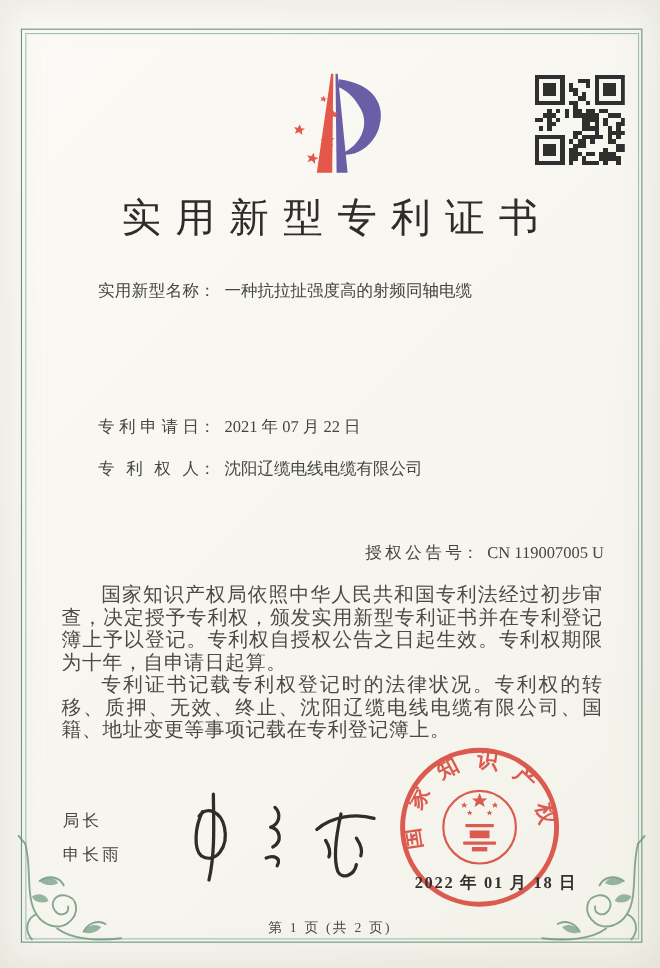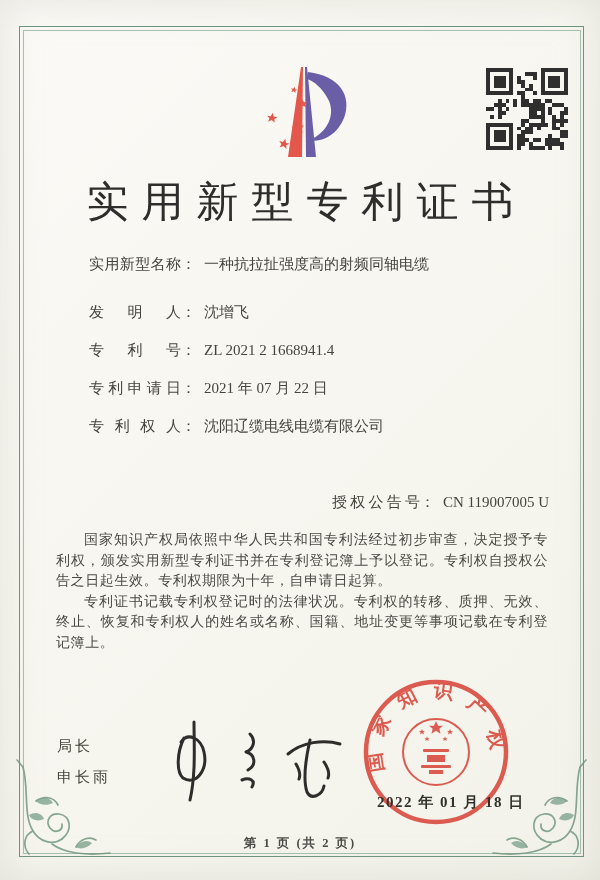--- a/index.html
+++ b/index.html
@@ -22,21 +22,21 @@
   .corner-flourish.right{right:11px;transform:scaleX(-1);}
   
   .cert-number{
     position:absolute;left:38px;top:70px;
     font-size:15px;letter-spacing:3px;color:#4a4a48;
   }
   .logo{position:absolute;left:252px;top:60px;width:108px;height:106px;}
   .qr{position:absolute;left:486px;top:68px;width:82px;height:82px;}
   .title{
     position:absolute;left:0;right:0;top:174px;
-    text-align:center;font-size:42px;color:#2e2d2b;
+    text-align:center;font-size:36px;color:#2e2d2b;
     letter-spacing:13px;text-indent:13px;font-weight:500;font-family:Liberation Mono, monospace;
   }
   
   .field-row{position:absolute;left:57px;font-size:15px;color:#45453f;white-space:nowrap;}
   .field-label{
     display:inline-block;width:92px;vertical-align:bottom;
     text-align:justify;text-align-last:justify;margin-left:32px;
   }
   .field-colon{display:inline-block;margin-right:8px;}
   .row-0{top:255px;}
@@ -44,36 +44,36 @@
   .row-2{top:341px;}
   .row-3{top:379px;}
   .row-4{top:417px;}
   .row-5{top:455px;}
   .row-6{top:493px;}
   .grant-no{position:absolute;left:300px;top:493px;font-size:15px;color:#45453f;white-space:nowrap;}
   .grant-no .field-label{width:88px;}
   
   .body-text{
     position:absolute;left:56px;top:530px;width:492px;
-    font-size:14px;line-height:20.5px;color:#4c4a45;
+    font-size:18px;line-height:20.5px;color:#4c4a45;
     text-align:justify;letter-spacing:.6px;
   }
   .body-text p{margin:0;text-indent:2em;}
   
   .signer-title{position:absolute;left:57px;top:737px;font-size:15px;letter-spacing:3px;color:#46463f;}
   .signer-name{position:absolute;left:57px;top:768px;font-size:15px;letter-spacing:3px;color:#46463f;}
   .signature{position:absolute;left:150px;top:716px;width:210px;height:96px;}
   .seal{position:absolute;left:361px;top:677px;width:150px;height:150px;opacity:.92;}
   .seal-date{
     position:absolute;left:377px;top:793px;font-size:15px;font-weight:bold;
     letter-spacing:1.5px;color:#34312d;white-space:nowrap;
   }
   .page-footer{
     position:absolute;left:0;right:0;top:835px;text-align:center;
-    font-size:12.5px;letter-spacing:2px;color:#4a4a46;font-weight:bold;
+    font-size:12.5px;letter-spacing:2px;color:#4a4a46;
   }
 </style>
 </head>
 <body>
 
 <div id="certificate">
 
   <div class="frame">
     <div class="frame-inner"></div>
   </div>
@@ -346,39 +346,33 @@
       <rect x="4" y="20" width="1" height="1" fill="#2f2f2f"></rect>
       <rect x="5" y="20" width="1" height="1" fill="#2f2f2f"></rect>
       <rect x="6" y="20" width="1" height="1" fill="#2f2f2f"></rect>
     </svg>
 
   <div class="title">实用新型专利证书</div>
 
   <div class="field-row row-0">
     <span class="field-label">实用新型名称</span><span class="field-colon">：</span><span>一种抗拉扯强度高的射频同轴电缆</span>
   </div>
-  <div class="field-row row-1">
-    <span class="field-label">发明人</span><span class="field-colon">：</span><span>沈增飞</span>
-  </div>
-  <div class="field-row row-2">
-    <span class="field-label">专利号</span><span class="field-colon">：</span><span>ZL 2021 2 1668941.4</span>
-  </div>
   <div class="field-row row-3">
     <span class="field-label">专利申请日</span><span class="field-colon">：</span><span>2021 年 07 月 22 日</span>
   </div>
   <div class="field-row row-4">
     <span class="field-label">专利权人</span><span class="field-colon">：</span><span>沈阳辽缆电线电缆有限公司</span>
   </div>
   <div class="grant-no">
     <span class="field-label">授权公告号</span><span class="field-colon">：</span><span>CN 119007005 U</span>
   </div>
 
   <div class="body-text">
     <p>国家知识产权局依照中华人民共和国专利法经过初步审查，决定授予专利权，颁发实用新型专利证书并在专利登记簿上予以登记。专利权自授权公告之日起生效。专利权期限为十年，自申请日起算。</p>
-    <p>专利证书记载专利权登记时的法律状况。专利权的转移、质押、无效、终止、恢复和专利权人的姓名或名称、国籍、地址变更等事项记载在专利登记簿上。</p>
+    <p>专利证书记载专利权登记时的法律状况。专利权的转移、质押、无效、终止、沈阳辽缆电线电缆有限公司、国籍、地址变更等事项记载在专利登记簿上。</p>
   </div>
 
   <div class="signer-title">局长</div>
   <div class="signer-name">申长雨</div>
 
   <svg class="signature" viewBox="0 0 210 96">
     <g stroke="#2e2d2b" fill="none" stroke-width="3" stroke-linecap="round" stroke-linejoin="round">
 
       <path d="M34,22 C27,36 26,56 33,62 C46,70 58,54 54,36 C51,22 38,16 31,26"></path>
       <path d="M44,6 C44,28 46,58 40,84"></path>

